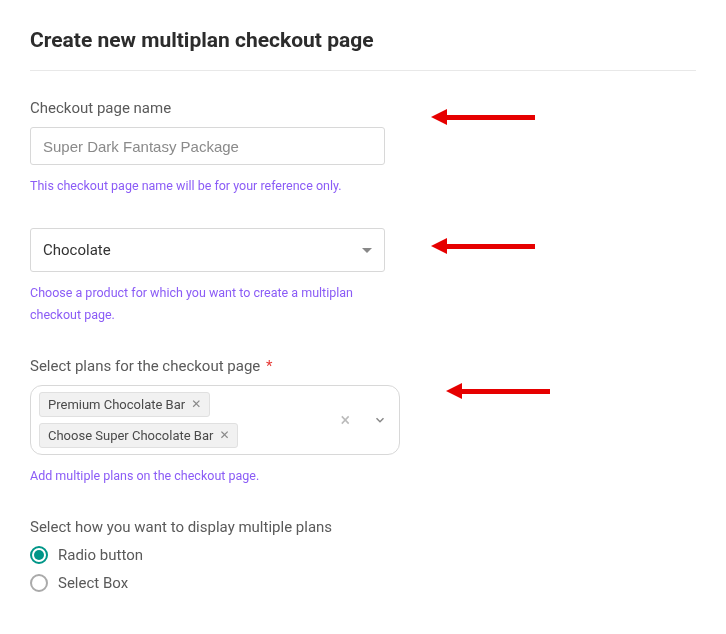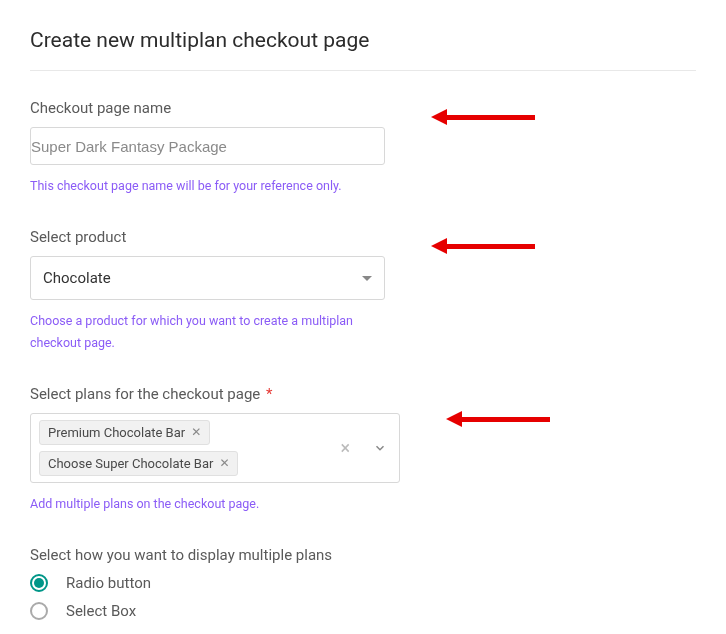--- a/index.html
+++ b/index.html
@@ -10,21 +10,21 @@
     body {
       font-family: -apple-system, BlinkMacSystemFont, "Segoe UI", Roboto, "Helvetica Neue", Arial, sans-serif;
       background: #fff;
       color: #333;
       width: 726px;
       padding: 28px 30px;
       position: relative;
     }
     h1 {
       font-size: 21px;
-      font-weight: 400;
+      font-weight: 700;
       color: #2c2c2c;
       padding-bottom: 18px;
       border-bottom: 1px solid #e8e8e8;
       margin-bottom: 28px;
     }
     .form-group {
       margin-bottom: 32px;
       position: relative;
     }
     .form-label {
@@ -36,21 +36,21 @@
     }
     .req {
       color: #e53935;
       margin-left: 2px;
     }
     .text-input {
       width: 355px;
       height: 38px;
       border: 1px solid #d8d8d8;
       border-radius: 3px;
-      padding: 0 0;
+      padding: 0 12px;
       font-size: 15px;
       color: #8a8a8a;
       outline: none;
     }
     .select-wrap {
       width: 355px;
       height: 44px;
       border: 1px solid #d8d8d8;
       border-radius: 3px;
       padding: 0 12px;
@@ -73,21 +73,21 @@
     .helper-text {
       font-size: 12.5px;
       color: #8b5cf6;
       margin-top: 10px;
       line-height: 1.7;
       max-width: 355px;
     }
     .multi-select {
       width: 370px;
       border: 1px solid #d8d8d8;
-      border-radius: 3px;
+      border-radius: 12px;
       display: flex;
       align-items: stretch;
     }
     .tags-area {
       flex: 1;
       padding: 6px 8px;
       display: flex;
       flex-wrap: wrap;
       gap: 6px;
       align-items: flex-start;
@@ -135,21 +135,21 @@
     .chevron-down-svg {
       width: 14px;
       height: 14px;
     }
     .radio-group {
       margin-top: 4px;
     }
     .radio-row {
       display: flex;
       align-items: flex-start;
-      gap: 18px;
+      gap: 10px;
       margin-bottom: 10px;
       cursor: pointer;
     }
     .radio-outer {
       width: 18px;
       height: 18px;
       border: 2px solid #aaa;
       border-radius: 50%;
       display: flex;
       align-items: center;
@@ -195,21 +195,20 @@
 <h1>Create new multiplan checkout page</h1>
 
 <div class="form-group">
   <label class="form-label">Checkout page name</label>
   <input type="text" class="text-input" value="Super Dark Fantasy Package" style="">
   <div class="helper-text">This checkout page name will be for your reference only.</div>
   <div class="arrow-r arrow1"></div>
 </div>
 
 <div class="form-group">
-  <label class="form-label">Select product</label>
   <div class="select-wrap">
     <span class="select-text">Chocolate</span>
     <span class="caret-down"></span>
   </div>
   <div class="helper-text">Choose a product for which you want to create a multiplan checkout page.</div>
   <div class="arrow-r arrow2"></div>
 </div>
 
 <div class="form-group">
   <label class="form-label">

